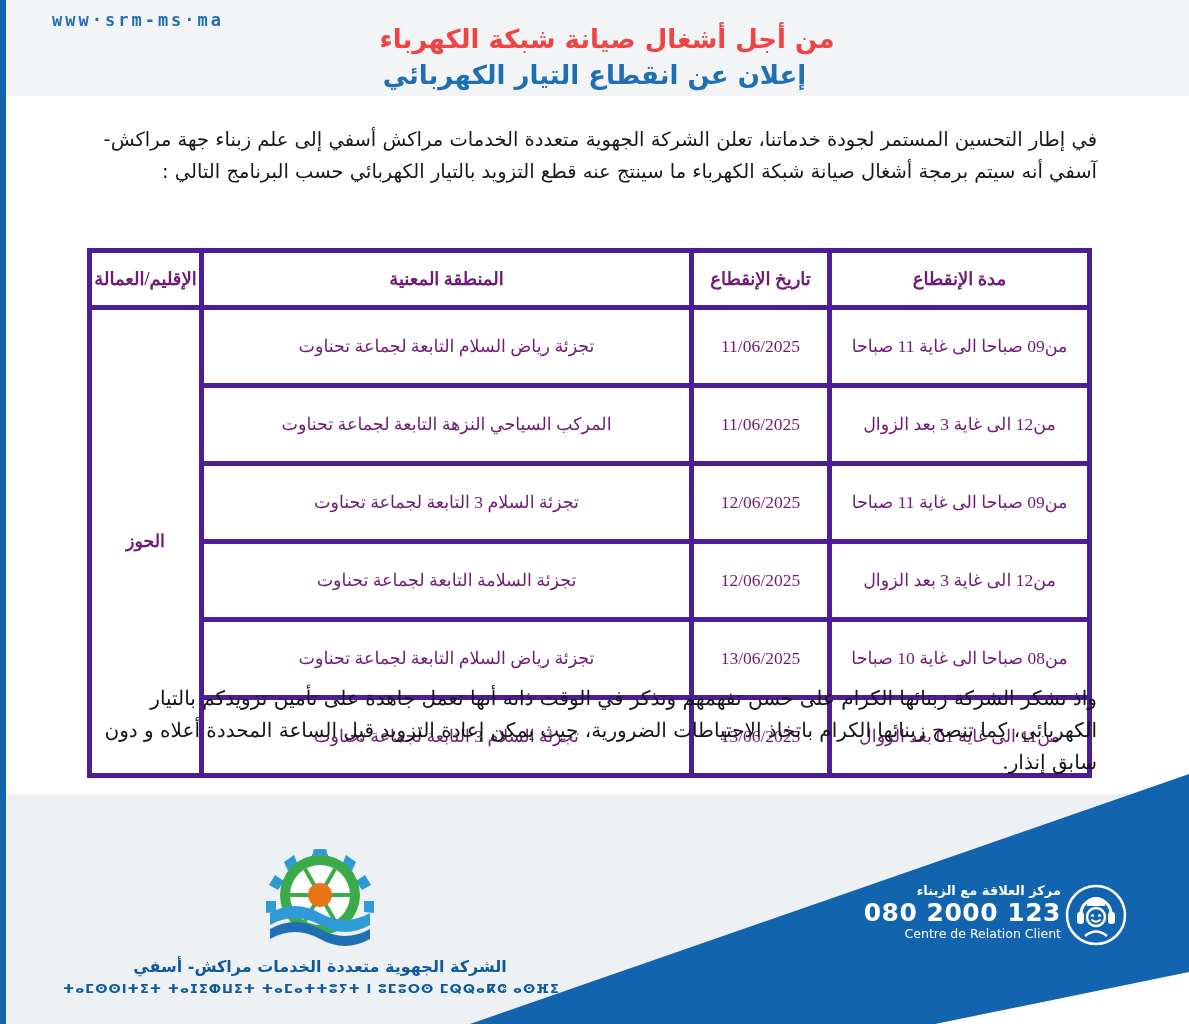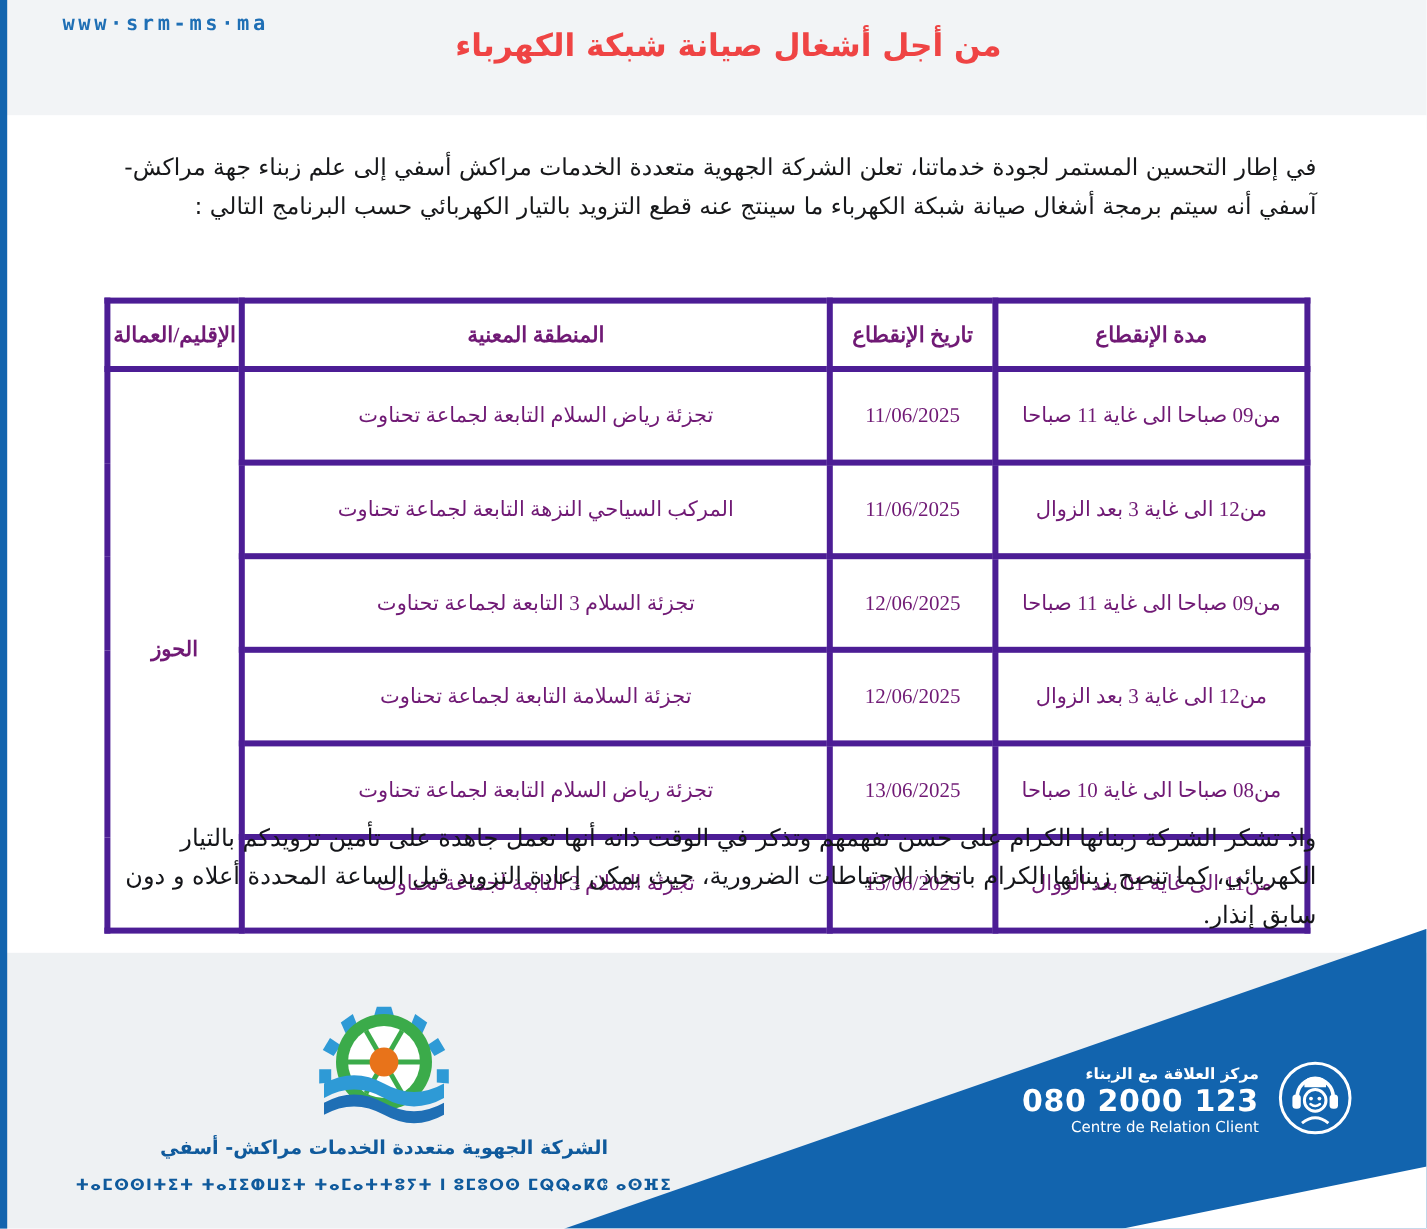--- a/index.html
+++ b/index.html
@@ -190,40 +190,40 @@
     letter-spacing: 0.5px;
     white-space: nowrap;
   }
   .logo-tif {
     font-family: "DejaVu Sans", sans-serif;
     font-size: 13px;
     font-weight: bold;
     color: #0f5a9c;
     letter-spacing: 1px;
     white-space: nowrap;
-    margin-top: 15px;
+    margin-top: 5px;
   }
   .logo-fr {
     font-family: "DejaVu Sans", sans-serif;
     font-size: 14.5px;
     font-weight: bold;
     color: #0f5a9c;
     direction: ltr;
     white-space: nowrap;
     margin-top: 2px;
   }
 
   
   .contact-block {
     position: absolute;
     bottom: 78px;
     right: 62px;
     display: flex;
-    align-items: flex-end;
-    gap: 16px;
+    align-items: flex-start;
+    gap: 4px;
     direction: rtl;
   }
   .contact-icon {
     width: 62px;
     height: 62px;
     flex: 0 0 auto;
   }
   .contact-text {
     text-align: right;
     color: #ffffff;
@@ -267,20 +267,21 @@
     <svg width="1189" height="250" viewBox="0 0 1189 250" preserveAspectRatio="none">
       <polygon points="1189,0 1189,250 470,250" fill="#1264ae"></polygon>
       <polygon points="1189,198 1189,250 935,250" fill="#ffffff"></polygon>
     </svg>
   </div>
 
   <div class="site-url">www·srm-ms·ma</div>
 
   <div class="headline-wrap">
     <div class="headline-1">من أجل أشغال صيانة شبكة الكهرباء</div>
+    <div class="headline-2">إعلان عن انقطاع التيار الكهربائي</div>
   </div>
 
   <div class="intro">في إطار التحسين المستمر لجودة خدماتنا، تعلن الشركة الجهوية متعددة الخدمات مراكش أسفي إلى علم زبناء جهة مراكش- آسفي أنه سيتم برمجة أشغال صيانة شبكة الكهرباء ما سينتج عنه  قطع التزويد بالتيار الكهربائي حسب البرنامج التالي :</div>
 
   <div class="table-zone">
     <table class="outage">
       <colgroup>
         <col class="col-duration">
         <col class="col-date">
         <col class="col-zone">

